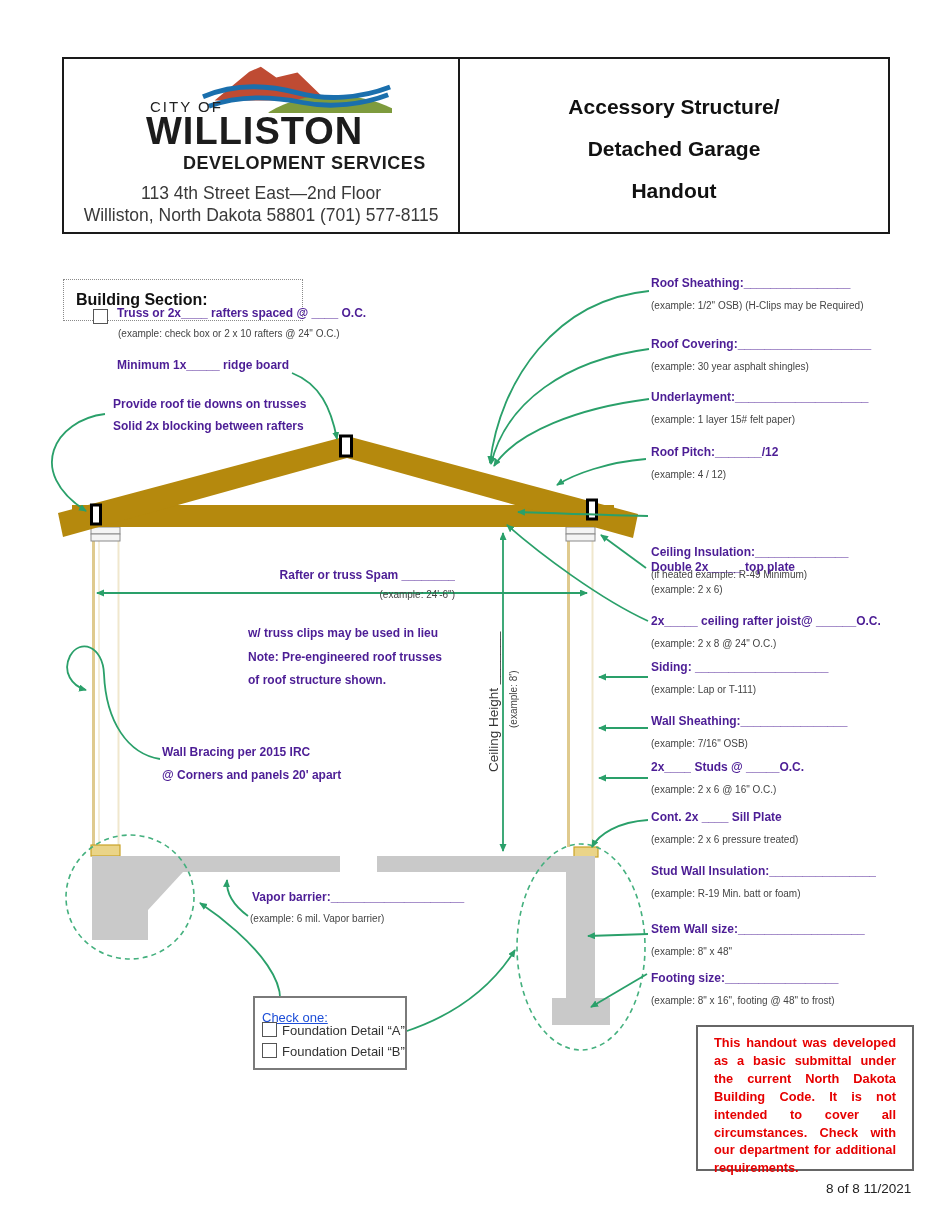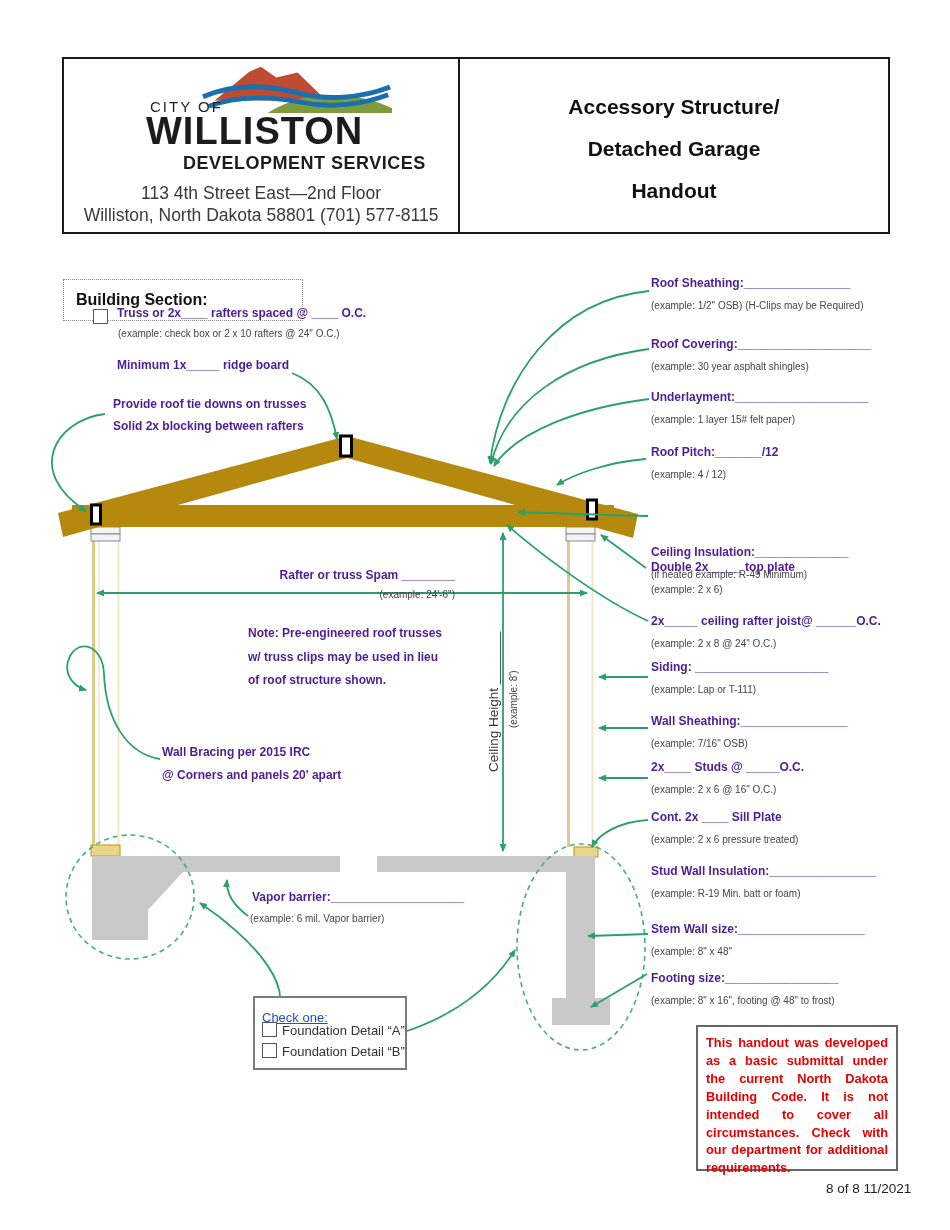--- a/index.html
+++ b/index.html
@@ -21,21 +21,21 @@
   .cb{width:13px;height:13px;border:1.5px solid #555;background:#fff;}
   
   .r-item{left:651px;width:265px;}
   .r-item .lbl{display:block;margin-bottom:5px;}
   
   .chkbox{left:253px;top:996px;width:150px;height:70px;border:2px solid #7a7a7a;background:#fff;}
   .chk-title{left:7px;top:12px;font-size:13px;font-weight:normal;text-decoration:underline;color:#1d4ed8;position:absolute;}
   .chk-row-cb{position:absolute;left:7px;}
   .chk-row-lb{position:absolute;left:27px;font-size:13px;color:#333;white-space:nowrap;}
   
-  .disc{left:696px;top:1025px;width:182px;height:128px;border:2px solid #666;padding:7px 8px;color:#e60000;font-weight:bold;font-size:12.8px;line-height:1.4;text-align:justify;}
+  .disc{left:696px;top:1025px;width:182px;height:128px;border:2px solid #666;padding:7px 16px;color:#e60000;font-weight:bold;font-size:12.8px;line-height:1.4;text-align:justify;}
   .footer{left:826px;top:1181px;font-size:13.5px;color:#222;}
   svg text{font-family:"Liberation Sans",sans-serif;}
 </style>
 </head>
 <body>
 
 <svg class="abs" style="left:0;top:0;" width="950" height="1230" viewBox="0 0 950 1230">
   <defs>
     <marker id="ah" markerWidth="10" markerHeight="10" refX="7" refY="3.5" orient="auto-start-reverse" markerUnits="userSpaceOnUse">
       <path d="M0,0 L8,3.5 L0,7 Z" fill="#2aa06a"></path>
@@ -141,22 +141,22 @@
   <div>Provide roof tie downs on trusses</div>
   <div>Solid 2x blocking between rafters</div>
 </div>
 
 <div class="abs" style="left:215px;top:568px;width:240px;text-align:right;">
   <div class="lbl">Rafter or truss Spam ________</div>
   <div class="ex" style="margin-top:7px;">(example: 24'-6")</div>
 </div>
 
 <div class="abs lbl" style="left:248px;top:622px;line-height:23.5px;">
+  <div>w/ truss clips may be used in lieu</div>
   <div>Note: Pre-engineered roof trusses</div>
-  <div>w/ truss clips may be used in lieu</div>
   <div>of roof structure shown.</div>
 </div>
 
 <div class="abs lbl" style="left:162px;top:741px;line-height:23px;">
   <div>Wall Bracing per 2015 IRC</div>
   <div>@ Corners and panels 20' apart</div>
 </div>
 
 <div class="abs lbl" style="left:252px;top:890px;">Vapor barrier:____________________</div>
 <div class="abs ex" style="left:250px;top:913px;">(example: 6 mil. Vapor barrier)</div>

